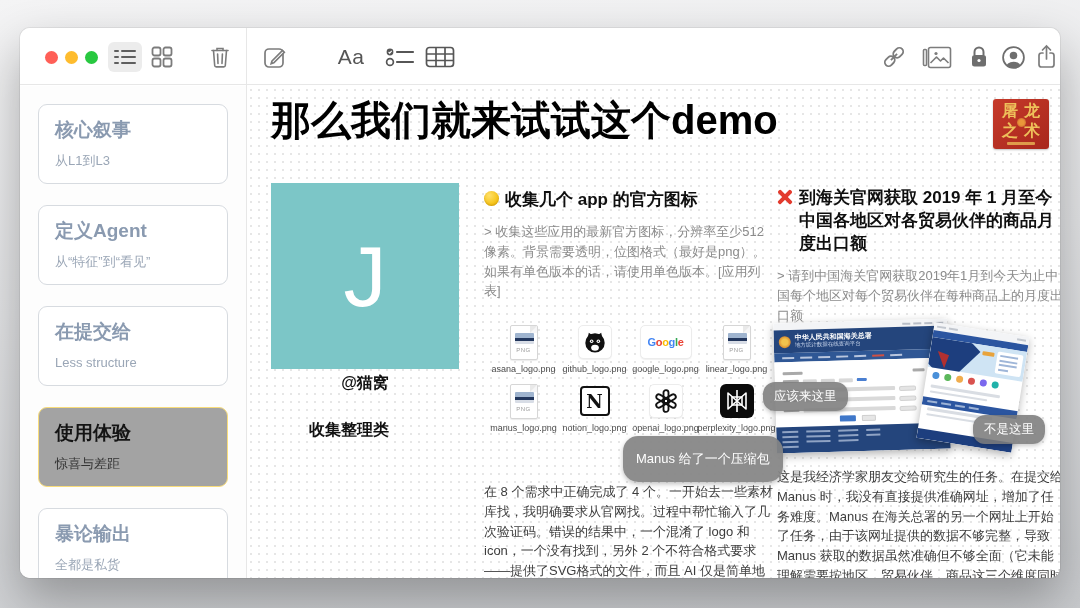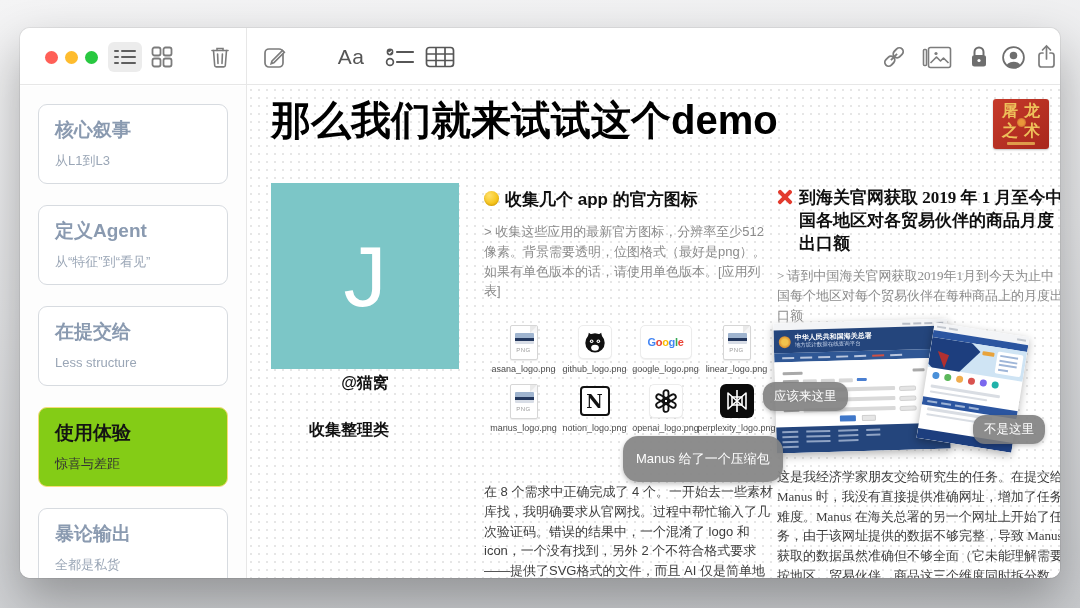--- a/index.html
+++ b/index.html
@@ -25,21 +25,21 @@
   .tb-btn { position:absolute; top:14px; height:30px; display:flex; align-items:center;
             justify-content:center; border-radius:6px; }
   .tb-btn.sel { background:#ececec; }
   .tb-btn svg { display:block; }
   .aa { font-size:21px; color:#555; letter-spacing:.5px; }
   
   .sidebar { position:absolute; left:0; top:58px; width:226px; bottom:0; background:#fdfdfd; padding:18px 18px 0; }
   .side-card { background:#fff; border:1px solid #d7dbe0; border-radius:9px; padding:12px 16px 13px; margin-bottom:21px; cursor:default; }
   .side-card .t { font-size:19px; font-weight:bold; color:#8a9ab0; line-height:26px; }
   .side-card .s { font-size:13px; color:#9aa6b6; line-height:18px; margin-top:9px; }
-  .side-card.active { background:#84cc16; border-color:#f8dc7a; }
+  .side-card.active { background:#a3a3a3; border-color:#f8dc7a; }
   .side-card.active .t { color:#141414; }
   .side-card.active .s { color:#33septembre;}
   .side-card.active .s { color:#333; }
   
   .content { position:absolute; left:227px; top:58px; right:0; bottom:0; background:#fff;
     background-image:radial-gradient(circle,#e6e6e6 1px,transparent 1.2px);
     background-size:8px 8px; }
   .slide-title { position:absolute; left:24px; top:8px; width:690px;
     font-size:40px; line-height:52px; font-weight:800; color:#000; letter-spacing:0; }
   .seal { position:absolute; left:746px; top:13px; width:56px; height:50px; border-radius:3px;
@@ -55,21 +55,21 @@
   .avatar { position:absolute; left:24px; top:97px; width:188px; height:186px; background:#7cc6c7;
     display:flex; align-items:center; justify-content:center; }
   .avatar .j { color:#fff; font-size:86px; font-weight:300; line-height:1; }
   .credit { position:absolute; left:24px; top:287px; width:188px; text-align:center;
     font-size:16px; font-weight:bold; color:#111; }
   .category { position:absolute; left:16px; top:331px; width:172px; text-align:center;
     font-size:16px; font-weight:bold; color:#111; line-height:25px; }
   
   .col { position:absolute; top:100px; }
   .col.mid { left:237px; width:288px; }
-  .col.right { left:530px; width:286px;font-family:Liberation Serif, serif; }
+  .col.right { left:530px; width:286px; }
   .task-head { display:flex; align-items:flex-start; gap:6px;
     font-size:17px; line-height:23px; font-weight:bold; color:#0f0f0f; }
   .dot-y { flex:0 0 auto; width:15px; height:15px; border-radius:50%; margin-top:3px;
     background:radial-gradient(circle at 35% 30%,#ffe06a,#f6c51c 60%,#e8b006);
     box-shadow:inset 0 -1px 2px rgba(160,110,0,.4); }
   .x-icon { flex:0 0 auto; position:relative; width:16px; height:16px; margin-top:3px; }
   .x-icon::before,.x-icon::after { content:""; position:absolute; left:-1px; top:6px;
     width:18px; height:4.2px; background:#e33b2e; border-radius:1.5px; }
   .x-icon::before { transform:rotate(45deg); } .x-icon::after { transform:rotate(-45deg); }
   .quote { color:#8b8b8b; font-size:13px; line-height:1.52; margin-top:11px; }

